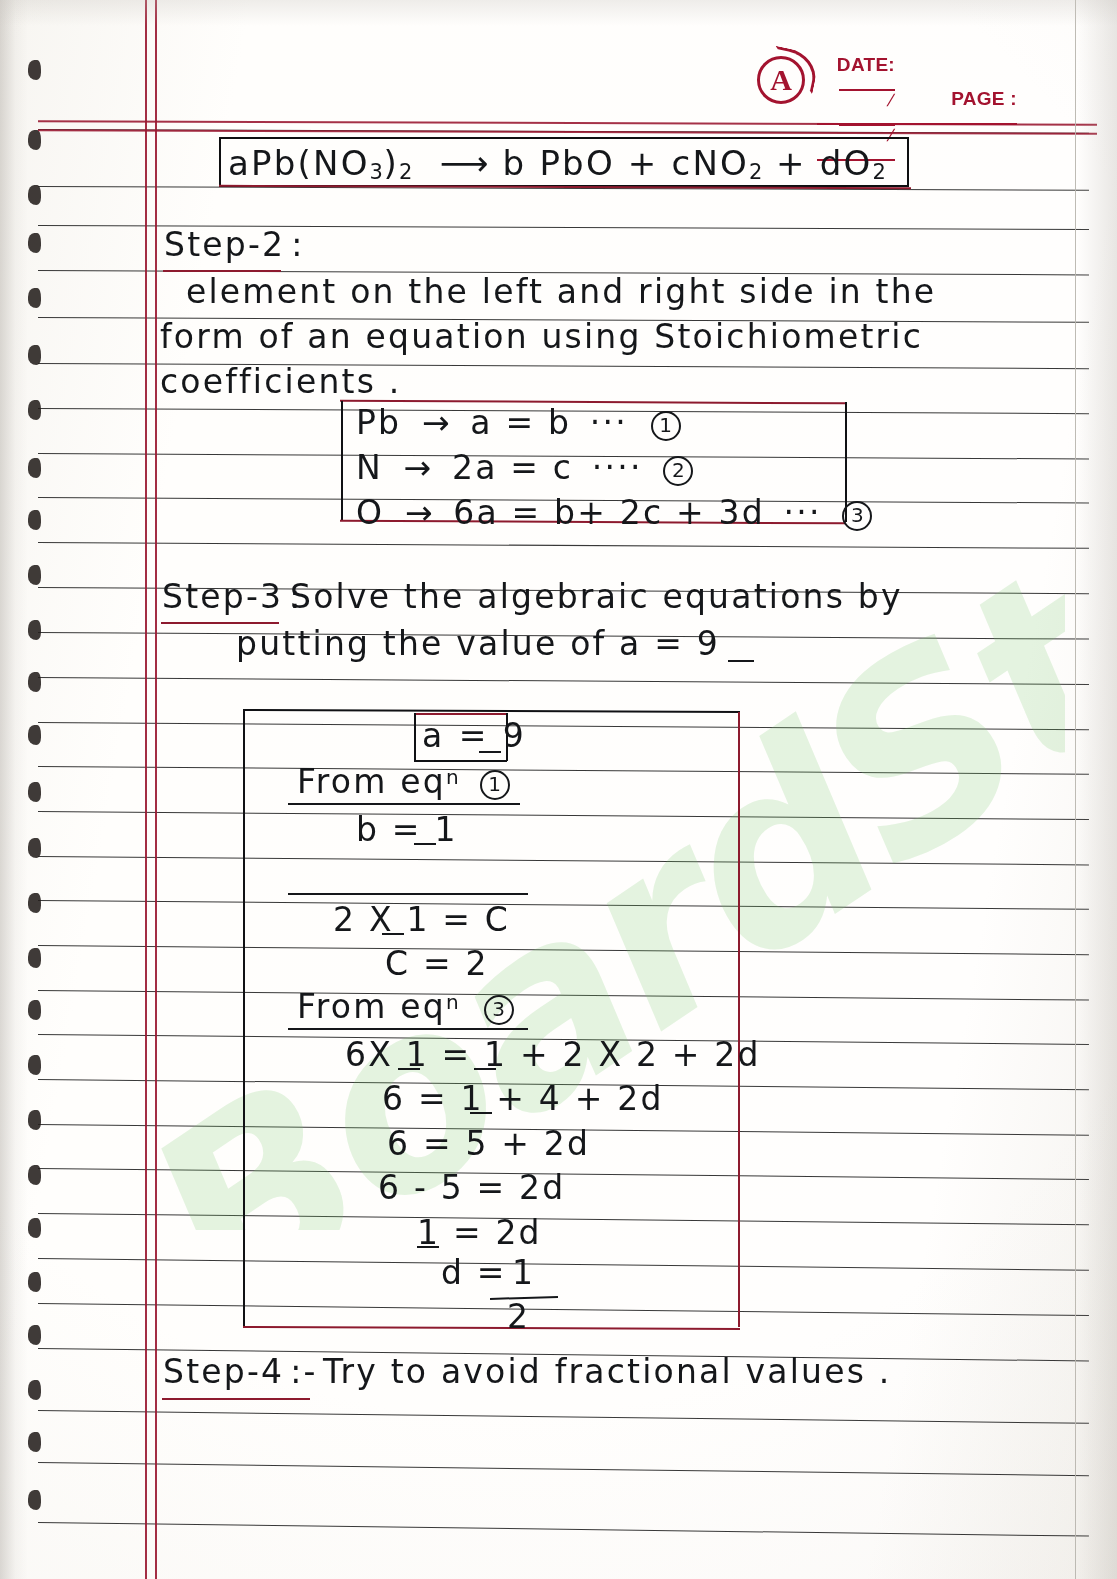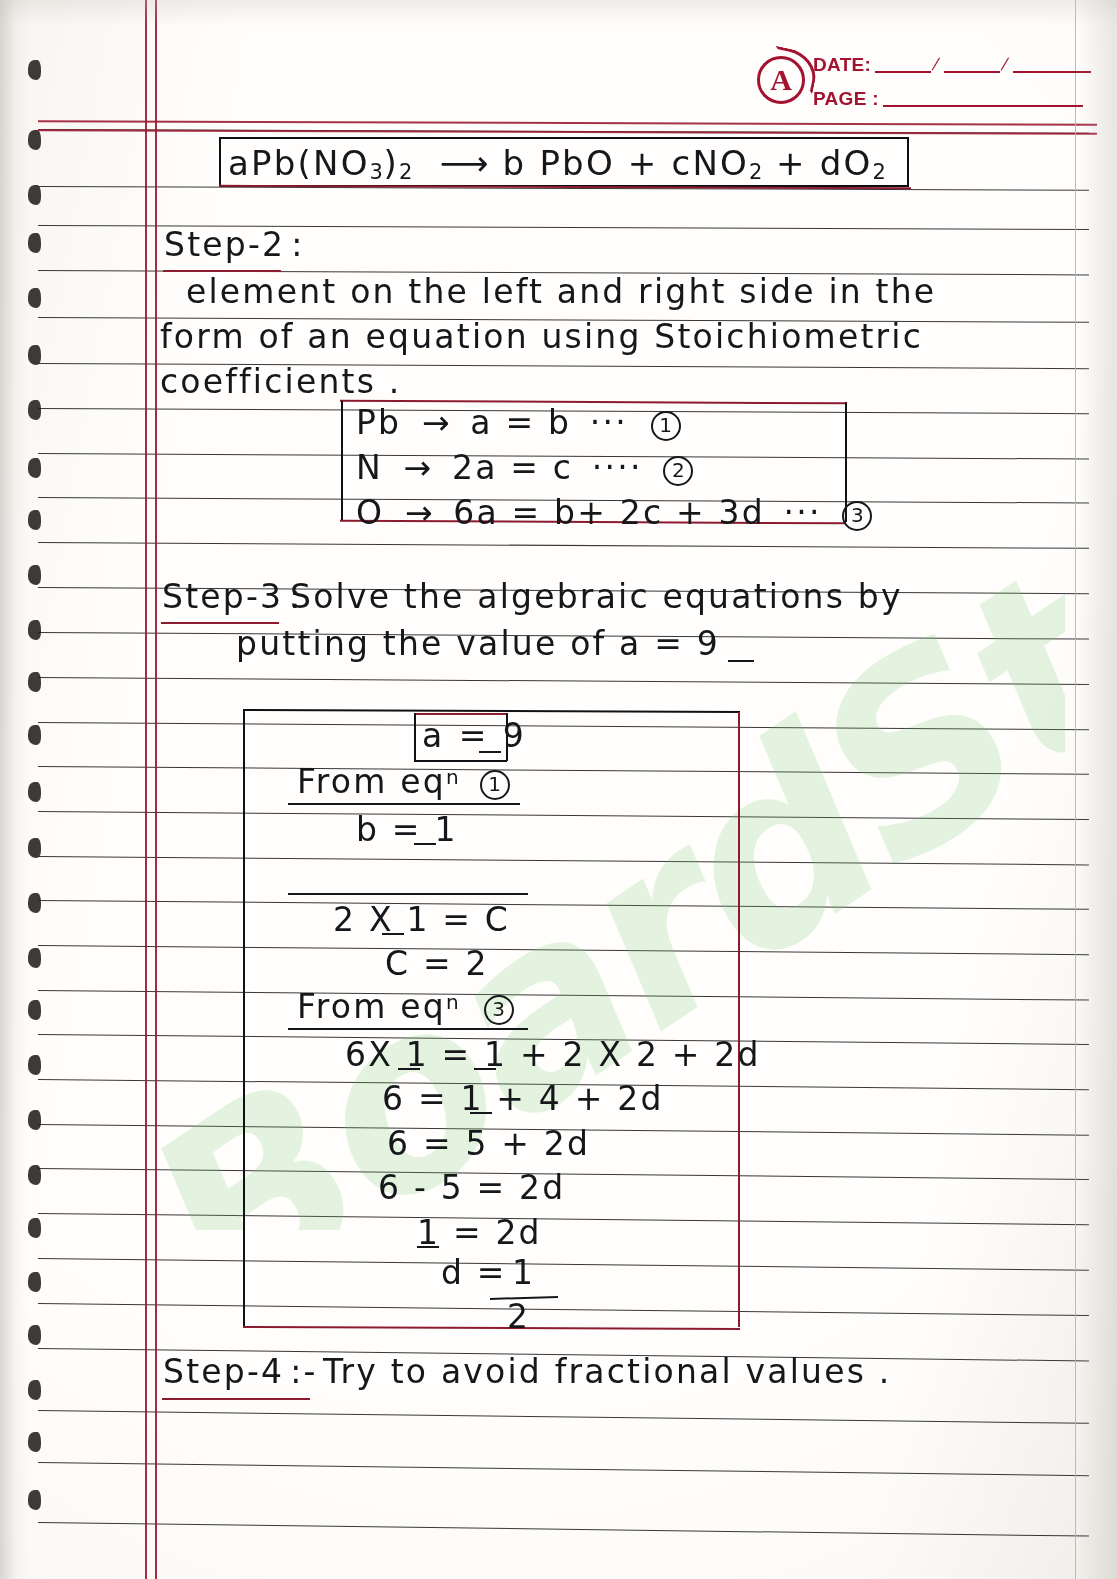--- a/index.html
+++ b/index.html
@@ -122,21 +122,22 @@
     border: 3px solid #a3132f;
     border-left-color: transparent;
     border-bottom-color: transparent;
     border-radius: 0 70% 0 0;
     transform: rotate(12deg);
   }
   .stamp-row {
     position: absolute;
     left: 56px;
     display: flex;
-    align-items: center;
+    align-items: flex-end;
+    flex-direction: column;
   }
   .stamp-row.date { top: 6px; }
   .stamp-row.page { top: 40px; }
   .stamp-label {
     font-family: "Liberation Sans", sans-serif;
     font-weight: bold;
     font-size: 19px;
     letter-spacing: 0.3px;
     color: #a3132f;
   }

